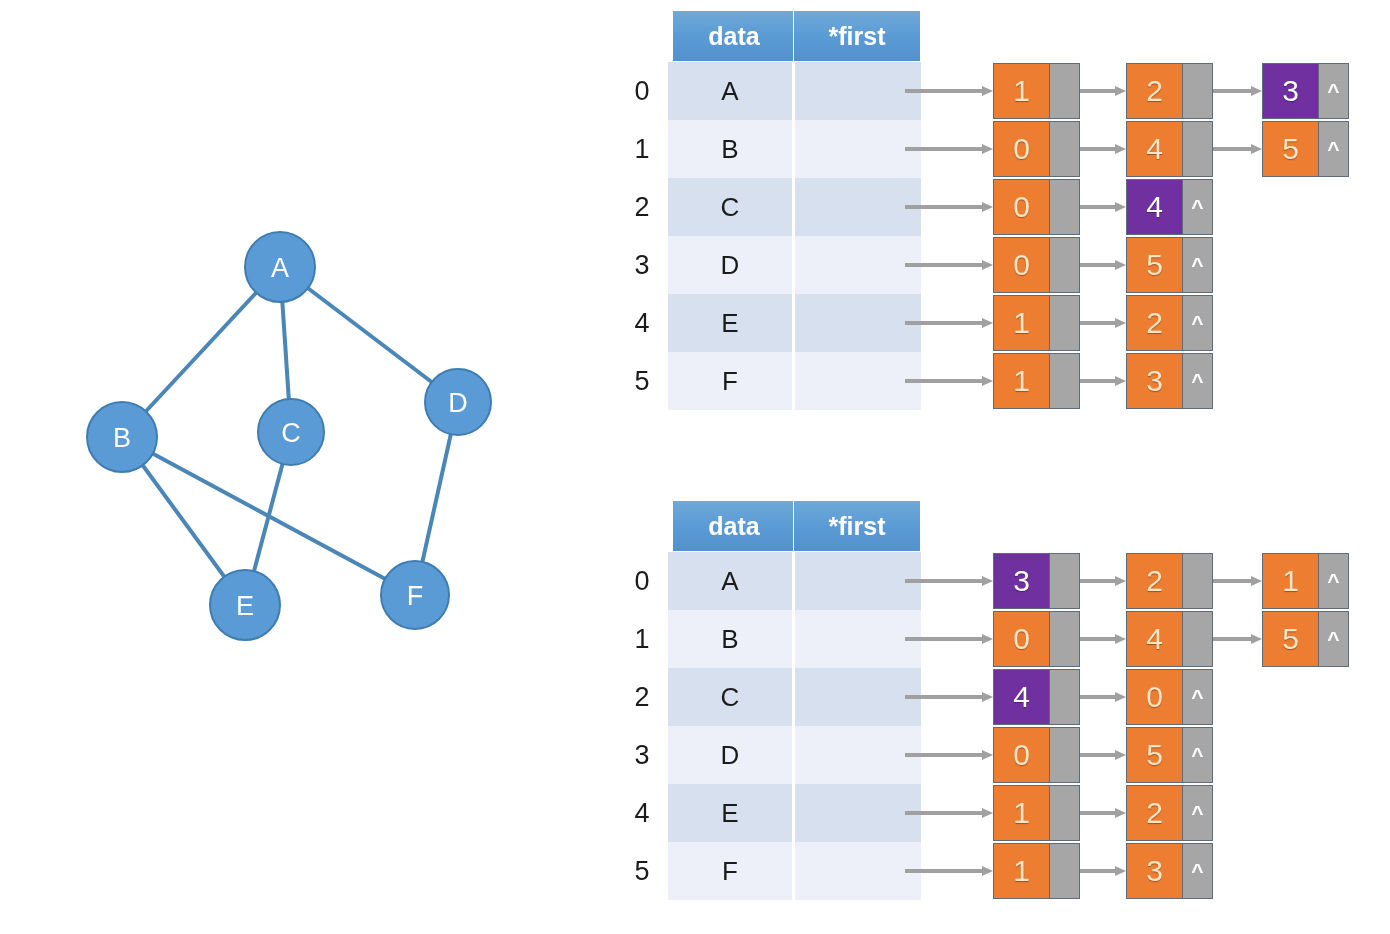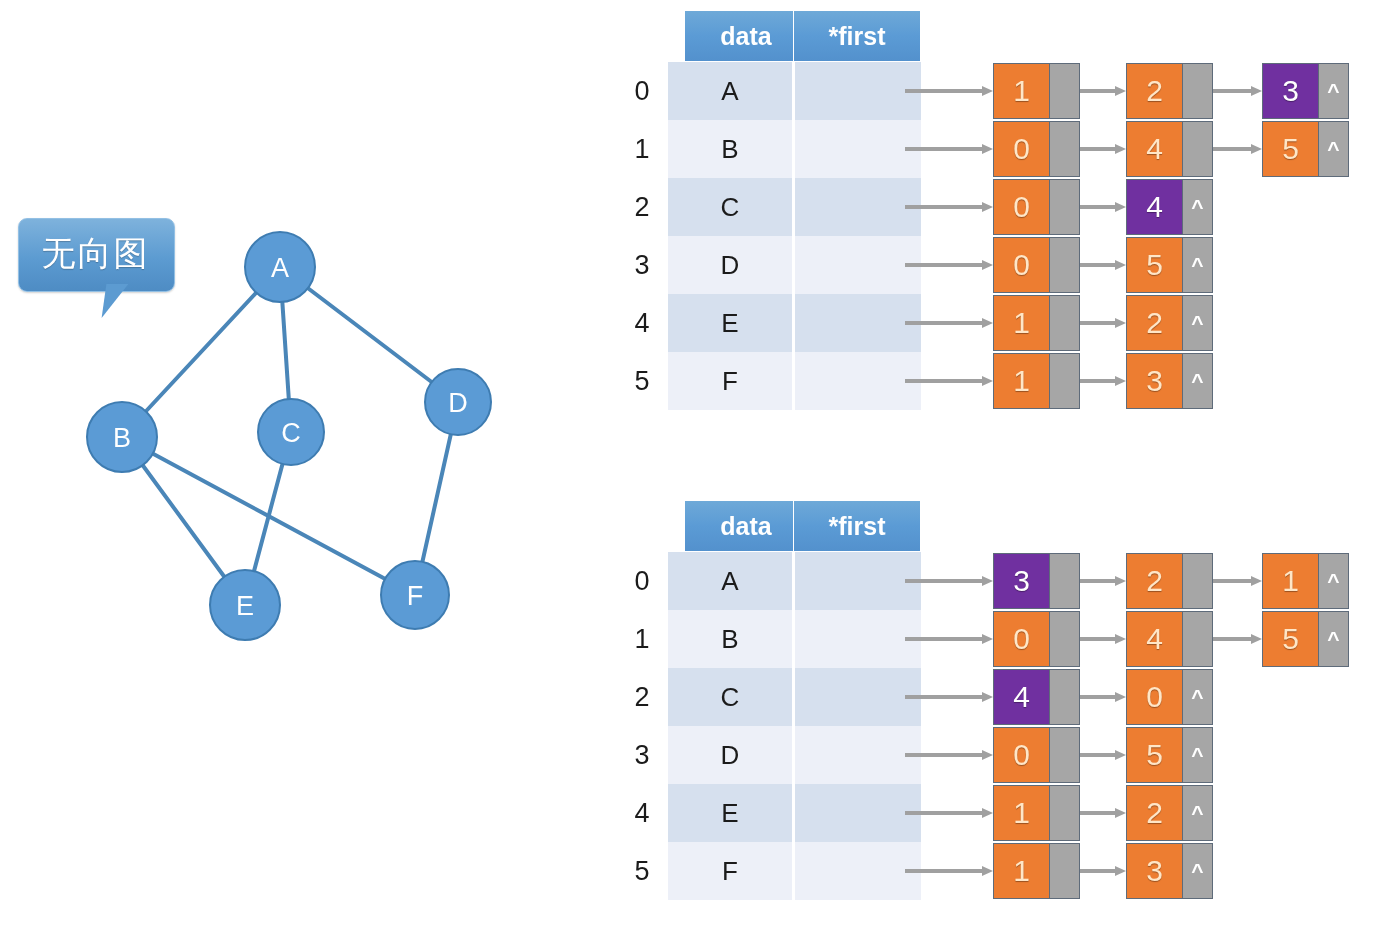--- a/index.html
+++ b/index.html
@@ -46,21 +46,21 @@
   
   .figure{position:absolute;}
   .tbl{position:absolute;}
   .tbl .hdr{
     position:absolute;top:0;height:52px;
     background:linear-gradient(180deg,#6EA9D8 0%,#5B9BD5 50%,#5391CD 100%);
     display:flex;align-items:center;justify-content:center;
     color:#ffffff;font-weight:bold;font-size:25px;
     border:1px solid #ffffff;box-sizing:border-box;
   }
-  .tbl .hdr.c-data{left:16px;width:124px;}
+  .tbl .hdr.c-data{left:4px;width:124px;}
   .tbl .hdr.c-first{left:125px;width:128px;}
 
   .tbl .rw{position:absolute;left:0;width:253px;height:58px;}
   .tbl .rw .cell{
     position:absolute;top:0;height:58px;box-sizing:border-box;
     display:flex;align-items:center;justify-content:center;
     font-size:26px;color:#1b1b1b;
   }
   .tbl .rw .cell.c-data{left:0;width:124px;}
   .tbl .rw .cell.c-first{left:125px;width:128px;}
@@ -102,25 +102,20 @@
     border-top:5px solid transparent;
     border-bottom:5px solid transparent;
     border-left:11px solid #A0A0A0;
   }
 </style>
 </head>
 <body>
 
 <div class="stage">
 
-  <div id="bubble">
-    <div class="bub-body"></div>
-    <div class="bub-tail"></div>
-    <div class="bub-text">无向图</div>
-  </div>
 
   <div id="graph">
     <svg id="graph-svg" width="560" height="540">
         <line x1="280" y1="107" x2="122" y2="277" stroke="#4A86B8" stroke-width="4" stroke-linecap="round"></line>
         <line x1="280" y1="107" x2="291" y2="272" stroke="#4A86B8" stroke-width="4" stroke-linecap="round"></line>
         <line x1="280" y1="107" x2="458" y2="242" stroke="#4A86B8" stroke-width="4" stroke-linecap="round"></line>
         <line x1="122" y1="277" x2="245" y2="445" stroke="#4A86B8" stroke-width="4" stroke-linecap="round"></line>
         <line x1="122" y1="277" x2="415" y2="435" stroke="#4A86B8" stroke-width="4" stroke-linecap="round"></line>
         <line x1="291" y1="272" x2="245" y2="445" stroke="#4A86B8" stroke-width="4" stroke-linecap="round"></line>
         <line x1="458" y1="242" x2="415" y2="435" stroke="#4A86B8" stroke-width="4" stroke-linecap="round"></line>

